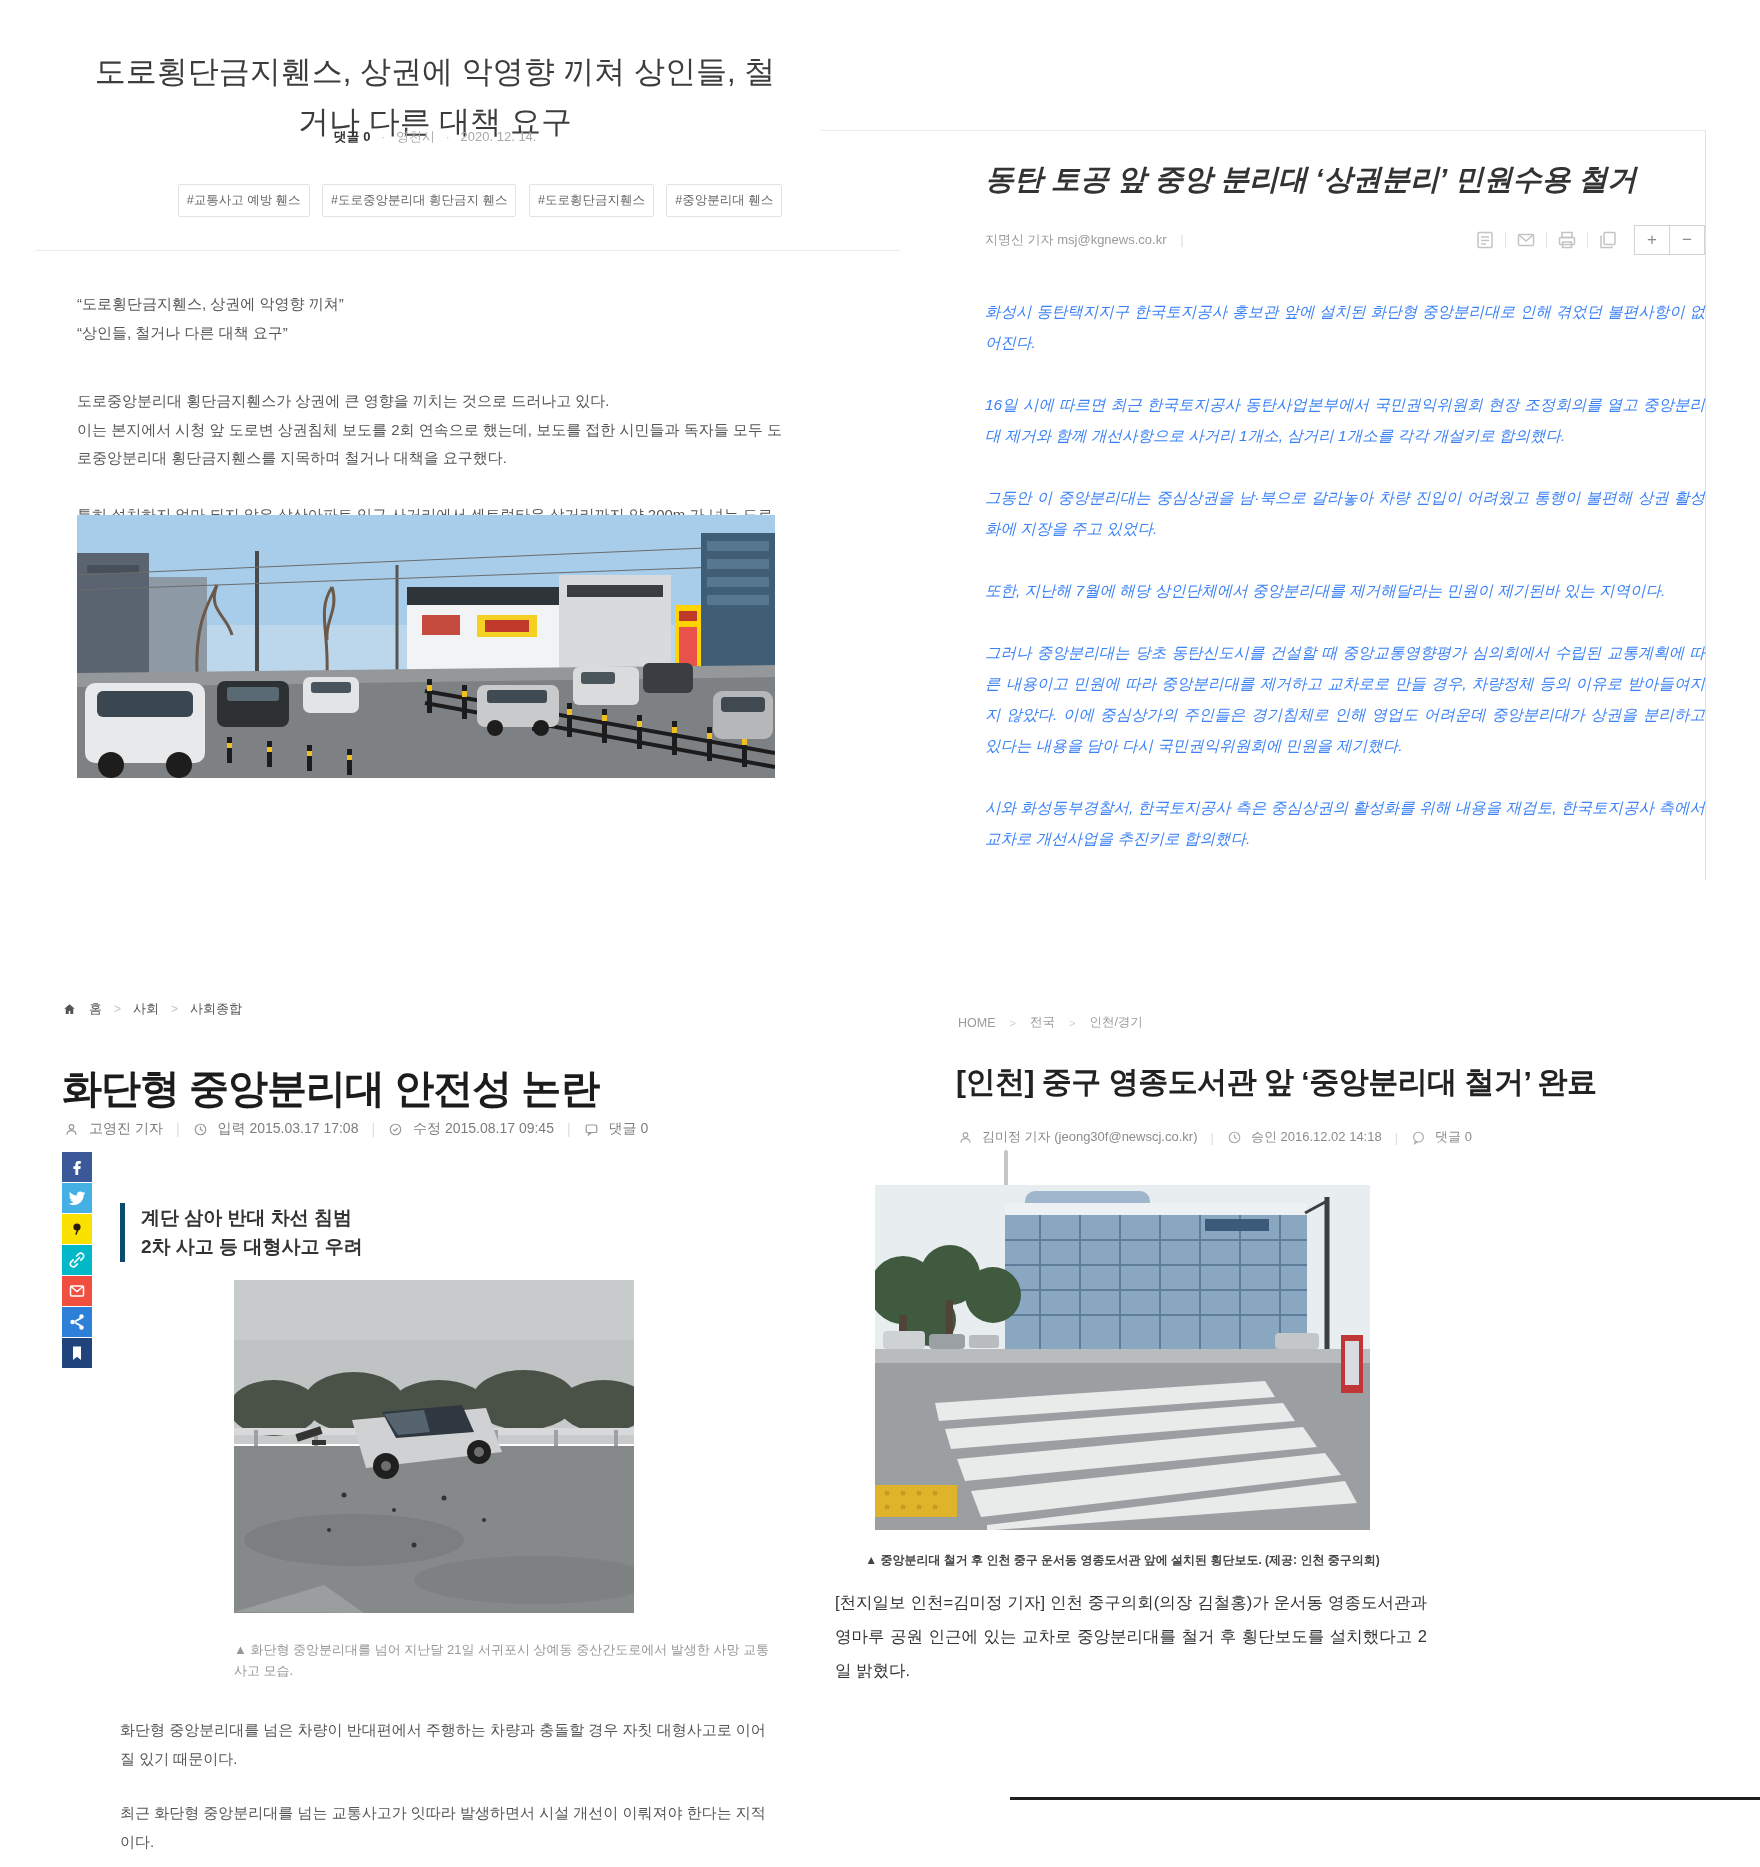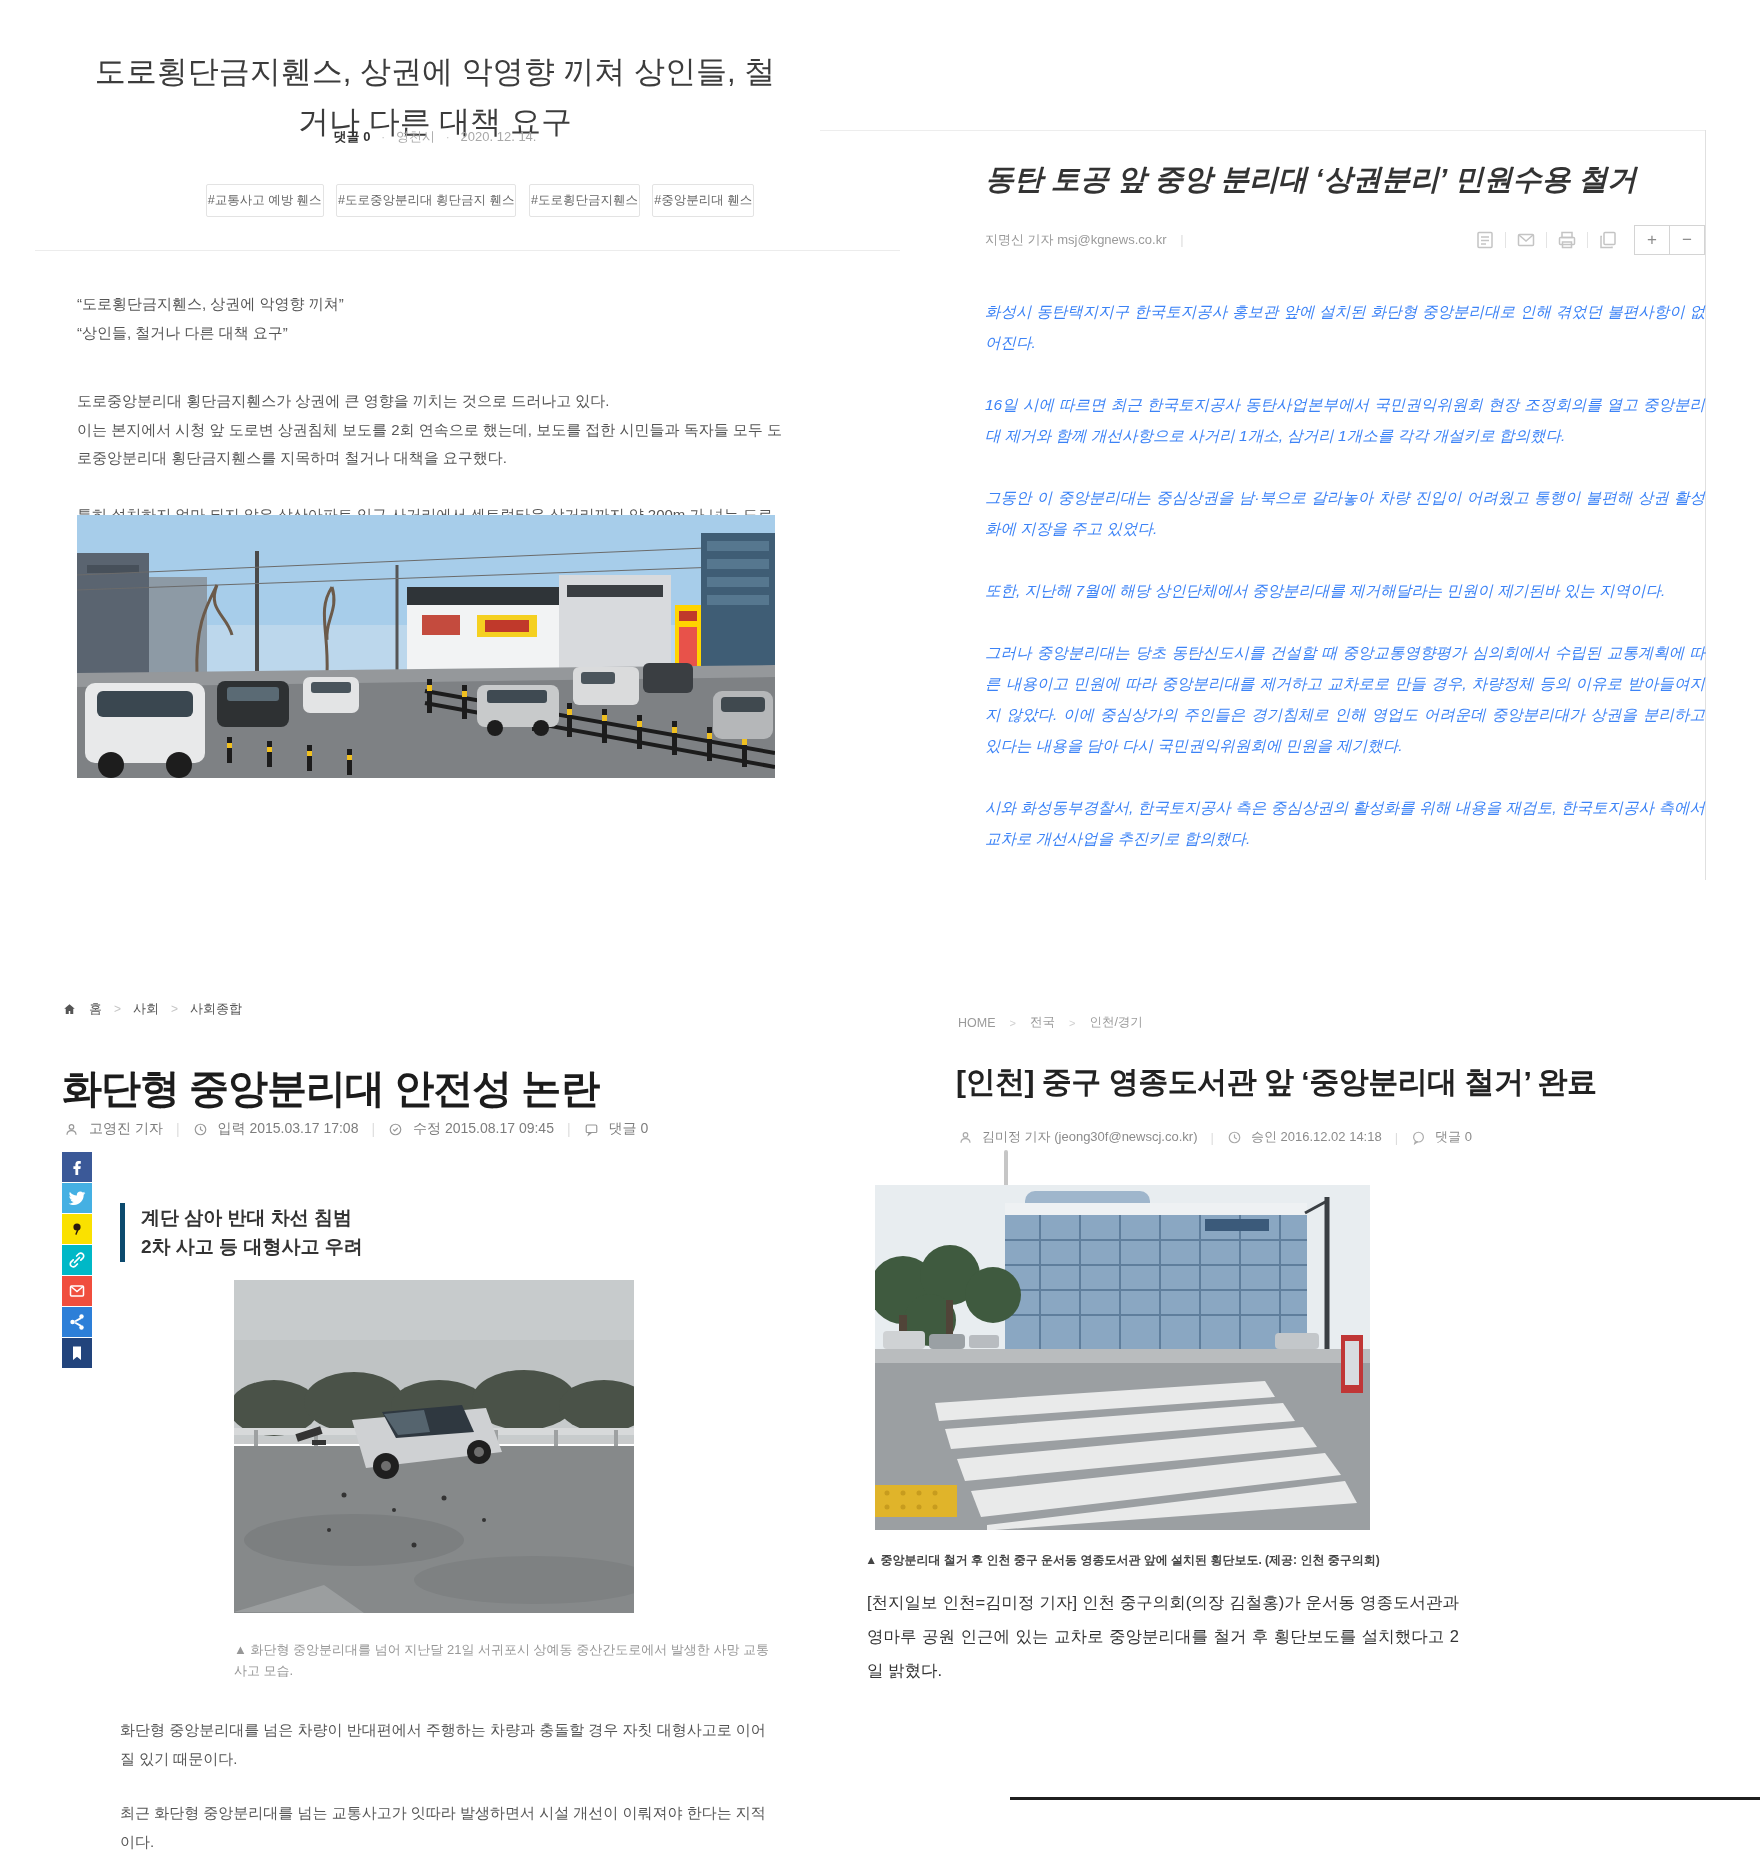--- a/index.html
+++ b/index.html
@@ -7,21 +7,21 @@
           font-family:"Liberation Sans","DejaVu Sans",sans-serif;}
   .abs{position:absolute;}
 
   
   .tl-title{left:90px;top:26px;width:690px;text-align:center;font-size:31px;line-height:1.62;
             font-weight:500;color:#3c3c3c;}
   .tl-meta{left:90px;top:128px;width:690px;text-align:center;font-size:13px;color:#a8a8a8;}
   .tl-meta .strong{color:#333;font-weight:700;}
   .tl-meta .dot{margin:0 7px;color:#c9c9c9;}
   .tl-tags{left:60px;top:184px;width:840px;text-align:center;}
-  .tag{display:inline-block;margin:0 4px;padding:7px 1px;border:1px solid #e3e3e3;border-radius:2px;
+  .tag{display:inline-block;margin:0 4px;padding:7px 8px;border:1px solid #e3e3e3;border-radius:2px;
        background:#fff;color:#666;font-size:12.5px;text-decoration:none;}
   .tl-divider{left:35px;top:250px;width:865px;height:1px;background:#ececec;}
   .tl-body{left:77px;top:290px;width:706px;font-size:15px;color:#555;line-height:1.9;}
   .tl-body p{margin:0;}
   .tl-body .gap{margin-top:40px;}
   .tl-body .gap-sm{margin-top:28px;}
   .photo{display:block;}
 
   
   .tr-topline{left:820px;top:130px;width:885px;height:1px;background:#ededed;}
@@ -56,21 +56,21 @@
   .bl-body p{margin:0 0 26px 0;}
 
   
   .br-breadcrumb{left:958px;top:1014px;display:flex;align-items:center;gap:14px;font-size:12.5px;color:#9a9a9a;}
   .br-breadcrumb .csep{color:#cfcfcf;font-size:11px;}
   .br-title{left:956px;top:1042px;width:790px;font-size:30px;font-weight:600;color:#222;letter-spacing:-0.5px;}
   .br-meta{left:958px;top:1128px;display:flex;align-items:center;gap:9px;font-size:13px;color:#8b8b8b;}
   .br-meta .pipe{color:#ddd;margin:0 4px;}
   .br-scrollmark{left:1004px;top:1150px;width:4px;height:40px;background:#c6c6c6;border-radius:2px;}
   .br-caption{left:815px;top:1540px;width:615px;text-align:center;font-size:12px;font-weight:600;color:#444;}
-  .br-body{left:835px;top:1586px;width:592px;font-size:16.5px;color:#333;line-height:2.05;text-align:justify;margin-left:32px;}
+  .br-body{left:835px;top:1586px;width:592px;font-size:16.5px;color:#333;line-height:2.05;text-align:justify;}
   .br-bottomline{left:1010px;top:1797px;width:750px;height:3px;background:#1f1f1f;}
 </style>
 </head>
 <body>
 
 <div id="canvas">
 
   <section>
     <h1 class="abs tl-title">도로횡단금지휀스, 상권에 악영향 끼쳐 상인들, 철거나 다른 대책 요구</h1>
 

